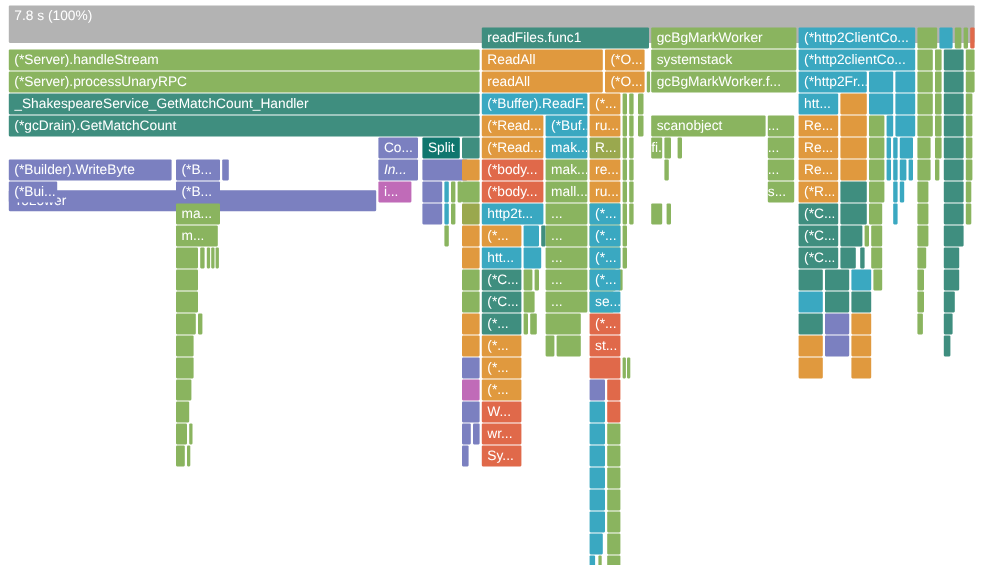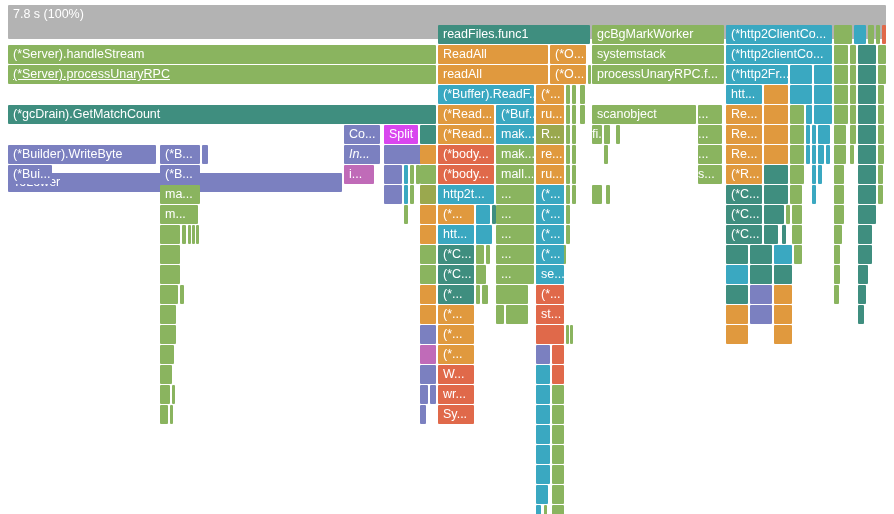--- a/index.html
+++ b/index.html
@@ -88,34 +88,34 @@
     </div>
     <div class="frame tiny" style="left: 850px; top: 45px; width: 6px; height: 19px; background: rgb(138, 180, 95);">
       <span class="lbl"></span>
     </div>
     <div class="frame tiny" style="left: 858px; top: 45px; width: 18px; height: 19px; background: rgb(63, 142, 127);">
       <span class="lbl"></span>
     </div>
     <div class="frame tiny" style="left: 878px; top: 45px; width: 8px; height: 19px; background: rgb(138, 180, 95);">
       <span class="lbl"></span>
     </div>
-    <div class="frame" style="left: 8px; top: 65px; width: 428px; height: 19px; background: rgb(138, 180, 95); text-decoration: underline;">
+    <div class="frame" style="left: 8px; top: 65px; width: 428px; height: 19px; background: rgb(138, 180, 95);">
       <span class="lbl">(*Server).processUnaryRPC</span>
     </div>
     <div class="frame" style="left: 438px; top: 65px; width: 110px; height: 19px; background: rgb(224, 153, 62);">
       <span class="lbl">readAll</span>
     </div>
     <div class="frame" style="left: 550px; top: 65px; width: 36px; height: 19px; background: rgb(224, 153, 62);">
       <span class="lbl">(*O...</span>
     </div>
     <div class="frame tiny" style="left: 588px; top: 65px; width: 3px; height: 19px; background: rgb(138, 180, 95);">
       <span class="lbl"></span>
     </div>
     <div class="frame" style="left: 592px; top: 65px; width: 132px; height: 19px; background: rgb(138, 180, 95);">
-      <span class="lbl">processUnaryRPC.f...</span>
+      <span class="lbl">gcBgMarkWorker.f...</span>
     </div>
     <div class="frame" style="left: 726px; top: 65px; width: 62px; height: 19px; background: rgb(58, 168, 193);">
       <span class="lbl">(*http2Fr...</span>
     </div>
     <div class="frame tiny" style="left: 790px; top: 65px; width: 22px; height: 19px; background: rgb(58, 168, 193);">
       <span class="lbl"></span>
     </div>
     <div class="frame tiny" style="left: 814px; top: 65px; width: 18px; height: 19px; background: rgb(58, 168, 193);">
       <span class="lbl"></span>
     </div>
@@ -124,20 +124,23 @@
     </div>
     <div class="frame tiny" style="left: 850px; top: 65px; width: 6px; height: 19px; background: rgb(138, 180, 95);">
       <span class="lbl"></span>
     </div>
     <div class="frame tiny" style="left: 858px; top: 65px; width: 18px; height: 19px; background: rgb(63, 142, 127);">
       <span class="lbl"></span>
     </div>
     <div class="frame tiny" style="left: 878px; top: 65px; width: 8px; height: 19px; background: rgb(138, 180, 95);">
       <span class="lbl"></span>
     </div>
+    <div class="frame" style="left: 8px; top: 85px; width: 428px; height: 19px; background: rgb(63, 142, 127);">
+      <span class="lbl">_ShakespeareService_GetMatchCount_Handler</span>
+    </div>
     <div class="frame" style="left: 438px; top: 85px; width: 96px; height: 19px; background: rgb(58, 168, 193);">
       <span class="lbl">(*Buffer).ReadF...</span>
     </div>
     <div class="frame" style="left: 536px; top: 85px; width: 28px; height: 19px; background: rgb(224, 153, 62);">
       <span class="lbl">(*...</span>
     </div>
     <div class="frame tiny" style="left: 566px; top: 85px; width: 4px; height: 19px; background: rgb(138, 180, 95);">
       <span class="lbl"></span>
     </div>
     <div class="frame tiny" style="left: 572px; top: 85px; width: 4px; height: 19px; background: rgb(138, 180, 95);">
@@ -223,21 +226,21 @@
     </div>
     <div class="frame tiny" style="left: 878px; top: 105px; width: 6px; height: 19px; background: rgb(138, 180, 95);">
       <span class="lbl"></span>
     </div>
     <div class="frame" style="left: 8px; top: 125px; width: 334px; height: 19px; background: rgb(123, 128, 192); margin-top: 48px;">
       <span class="lbl">ToLower</span>
     </div>
     <div class="frame" style="left: 344px; top: 125px; width: 36px; height: 19px; background: rgb(123, 128, 192);">
       <span class="lbl">Co...</span>
     </div>
-    <div class="frame" style="left: 384px; top: 125px; width: 34px; height: 19px; background: #d946ef;">
+    <div class="frame" style="left: 384px; top: 125px; width: 34px; height: 19px; background: #0f766e;">
       <span class="lbl">Split</span>
     </div>
     <div class="frame tiny" style="left: 420px; top: 125px; width: 16px; height: 19px; background: rgb(63, 142, 127);">
       <span class="lbl"></span>
     </div>
     <div class="frame" style="left: 438px; top: 125px; width: 56px; height: 19px; background: rgb(224, 153, 62);">
       <span class="lbl">(*Read...</span>
     </div>
     <div class="frame" style="left: 496px; top: 125px; width: 38px; height: 19px; background: rgb(58, 168, 193);">
       <span class="lbl">mak...</span>

